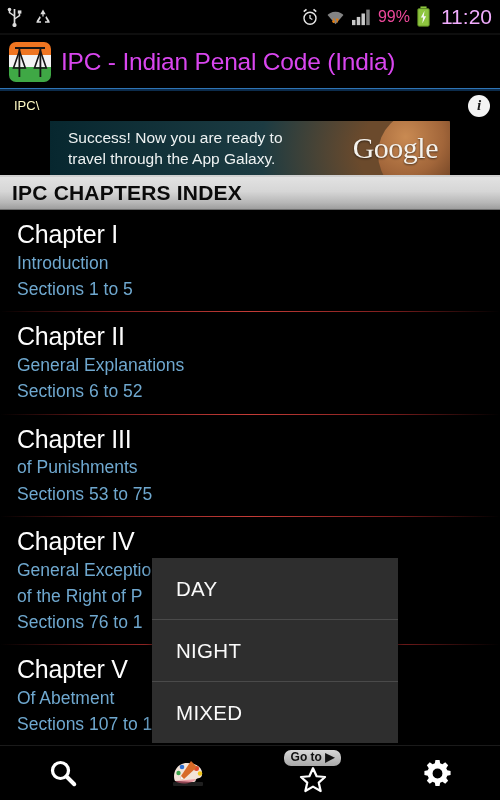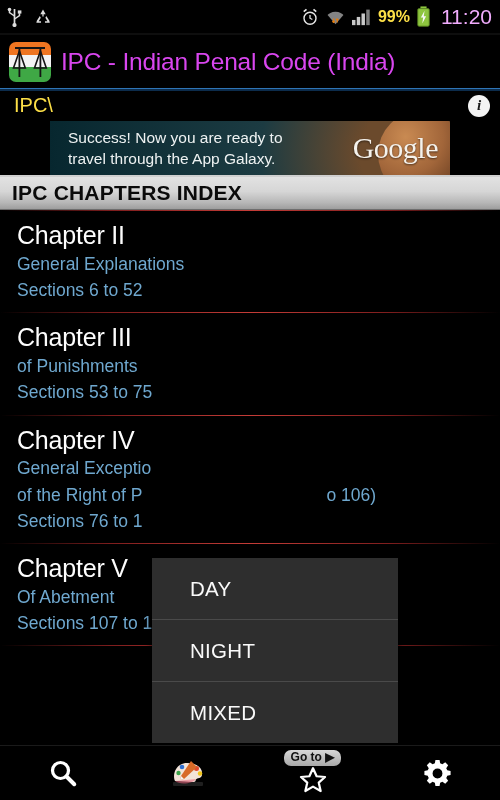--- a/index.html
+++ b/index.html
@@ -13,21 +13,21 @@
 
   
   .statusbar {
     position:absolute; top:0; left:0; width:500px; height:33px;
     background:#000; display:flex; align-items:center;
     padding:0 8px 0 6px;
   }
   .sb-left { display:flex; align-items:center; gap:10px; }
   .sb-right { margin-left:auto; display:flex; align-items:center; gap:6px; }
   .sb-time { color:#f0abfc; font-size:21px; letter-spacing:0px; font-weight:400; line-height:1; padding-left:4px;}
-  .sb-pct { color:#fde047; font-size:16px; font-weight:700; line-height:1; }
+  .sb-pct { color:#ec4899; font-size:16px; font-weight:400; line-height:1; }
   .statusline { position:absolute; top:33px; left:0; width:500px; height:2px; background:#0e0e0e; }
 
   
   .titlebar {
     position:absolute; top:35px; left:0; width:500px; height:53px;
     background:#000; display:flex; align-items:center; padding-left:9px;
   }
   .app-icon {
     width:42px; height:40px; border-radius:7px; overflow:hidden;
     position:relative; flex:0 0 auto;
@@ -41,21 +41,21 @@
   .blue-rule {
     position:absolute; top:88px; left:0; width:500px; height:3px;
     background:linear-gradient(to bottom,#2e74b5 0 1px,#0c2c4c 1px 3px);
   }
 
   
   .crumbbar {
     position:absolute; top:91px; left:0; width:500px; height:29px;
     background:#000; display:flex; align-items:center; padding:0 10px 0 14px;
   }
-  .crumb-text { color:#fde047; font-size:20px; }
+  .crumb-text { color:#fef9c3; font-size:13px; }
   .info-icon {
     margin-left:auto; width:22px; height:22px; border-radius:50%;
     background:#f4f4f4; color:#1b1b1b; font-size:15px; font-weight:bold;
     font-style:italic; font-family:"Liberation Serif", serif;
     display:flex; align-items:center; justify-content:center; line-height:1;
   }
 
   
   .adband {
     position:absolute; top:120px; left:0; width:500px; height:57px; background:#000;padding-left:7px;
@@ -99,21 +99,21 @@
     background:linear-gradient(to right, rgba(80,18,18,0) 0%, rgba(139,32,32,.9) 22%, rgba(196,60,55,1) 50%, rgba(139,32,32,.9) 78%, rgba(80,18,18,0) 100%);
   }
 
   
   .popup {
     position:absolute; left:152px; top:558px; width:246px;
     background:#2e2e2e; box-shadow:0 2px 8px rgba(0,0,0,.8);
     z-index:40;
   }
   .popup-item {
-    height:61px; display:flex; align-items:center; padding-left:38px;
+    height:61px; display:flex; align-items:center; padding-left:24px;
     color:#fafafa; font-size:20.5px; letter-spacing:0.3px;
   }
   .popup-div { height:1px; background:#4a4a4a; }
 
   
   .navbar {
     position:absolute; left:0; top:745px; width:500px; height:55px;
     background:#000; border-top:1px solid #1a1a1a;
     display:flex; align-items:center; z-index:50;
   }
@@ -208,20 +208,25 @@
     </div>
     <div class="ad-bottom"></div>
   </div>
 
   <div class="secthead">
     <span>IPC CHAPTERS INDEX</span>
   </div>
 
   <div class="list">
 
+    <div class="chapter">
+      <div class="ch-title">Chapter I</div>
+      <div class="ch-sub">Introduction</div>
+      <div class="ch-sub">Sections 1 to 5</div>
+    </div>
     <div class="sep"></div>
 
     <div class="chapter">
       <div class="ch-title">Chapter II</div>
       <div class="ch-sub">General Explanations</div>
       <div class="ch-sub">Sections 6 to 52</div>
     </div>
     <div class="sep"></div>
 
     <div class="chapter">

